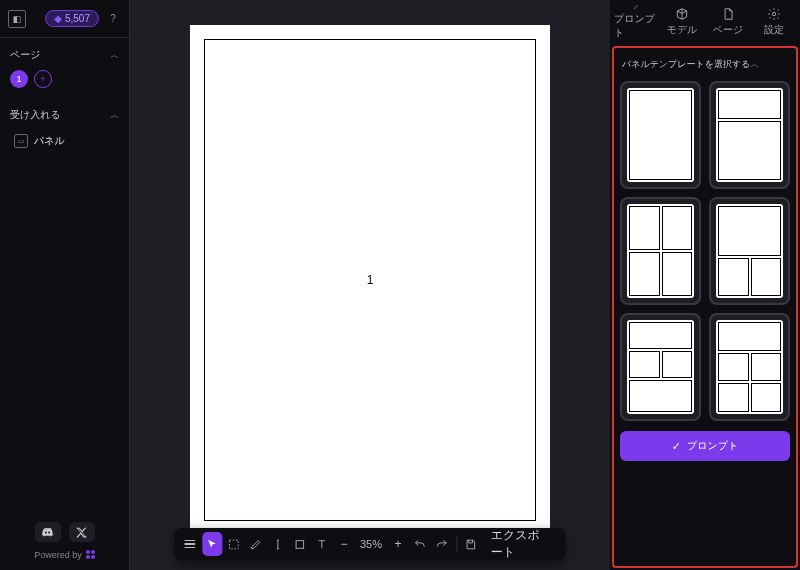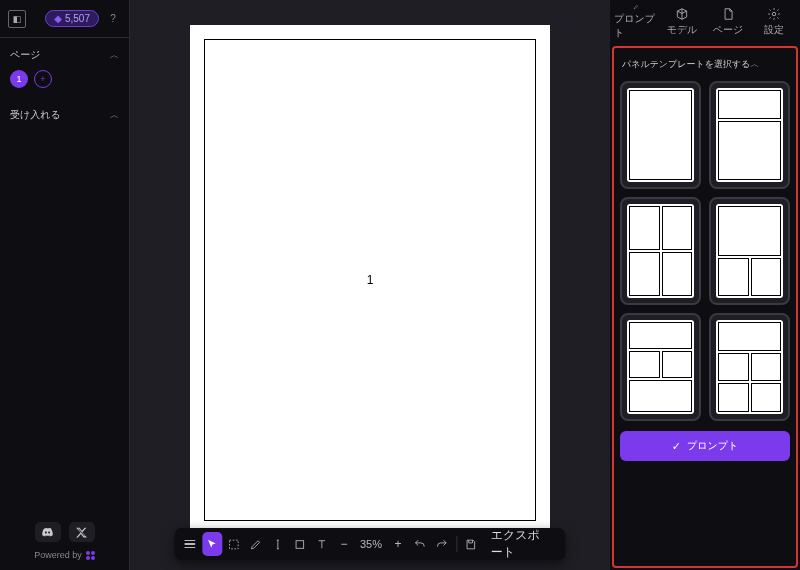--- a/index.html
+++ b/index.html
@@ -17,21 +17,21 @@
 .page-row{display:flex;gap:6px;margin-top:8px}
 .page-chip{width:18px;height:18px;border-radius:50%;display:flex;align-items:center;justify-content:center;font-size:9px;cursor:pointer}
 .page-chip.active{background:#7c3aed;color:#fff}
 .page-chip.add{border:1px solid #7c3aed;color:#7c3aed}
 .layer-item{display:flex;align-items:center;gap:6px;margin-top:8px;padding:4px;border-radius:4px;font-size:10px;cursor:pointer}
 .layer-ic{width:14px;height:14px;border:1px solid #666;border-radius:2px;display:flex;align-items:center;justify-content:center;font-size:7px;color:#888}
 .left-footer{margin-top:auto;padding:10px}
 .social-row{display:flex;gap:8px;justify-content:center;margin-bottom:8px}
 .soc-btn{width:26px;height:20px;border-radius:5px;background:#1e1e24;display:flex;align-items:center;justify-content:center;cursor:pointer;color:#ccc}
 .soc-btn svg{width:13px;height:13px;fill:currentColor}
-.powered{font-size:9px;color:#888;text-align:center;display:flex;align-items:flex-end;justify-content:center;gap:4px}
+.powered{font-size:9px;color:#888;text-align:center;display:flex;align-items:flex-start;justify-content:center;gap:4px}
 .dots{display:grid;grid-template-columns:4px 4px;gap:1px}
 .dots span{width:4px;height:4px;border-radius:50%;background:#7c3aed}
 .center{flex:1;background:#1e1e24;position:relative;display:flex;align-items:center;justify-content:center}
 .canvas-outer{width:360px;height:510px;background:#fff;position:relative;margin-top:-10px}
 .canvas-inner{position:absolute;inset:14px;border:1px solid #000}
 .page-num{position:absolute;top:50%;left:50%;transform:translate(-50%,-50%);color:#000;font-size:12px}
 .toolbar{position:absolute;bottom:10px;left:50%;transform:translateX(-50%);height:32px;background:#0d0d12;border-radius:7px;display:flex;align-items:center;gap:2px;padding:0 6px;box-shadow:0 4px 12px rgba(0,0,0,.5)}
 .tb{width:24px;height:24px;border-radius:5px;display:flex;align-items:center;justify-content:center;color:#bbb;cursor:pointer;font-size:12px}
 .tb.menu3{flex-direction:column;gap:2px}
 .tb.menu3 span{width:11px;height:1.5px;background:#bbb;border-radius:1px}
@@ -83,20 +83,24 @@
       <div class="page-row">
         <div class="page-chip active">1</div>
         <div class="page-chip add">+</div>
       </div>
     </div>
     <div class="section">
       <div class="sec-head">
         <span>受け入れる</span>
         <span class="chev">︿</span>
       </div>
+      <div class="layer-item">
+        <div class="layer-ic">▭</div>
+        <span>パネル</span>
+      </div>
     </div>
     <div class="left-footer">
       <div class="social-row">
         <div class="soc-btn">
             <svg viewBox="0 0 24 24">
               <path d="M20 5c-1.5-.7-3-1.2-4.7-1.5l-.3.6c-1.5-.2-3-.2-4.5 0l-.3-.6C8.5 3.8 7 4.3 5.5 5 2.8 9 2 13 2.4 16.9c1.8 1.3 3.5 2.1 5.2 2.6l.8-1.3c-.7-.3-1.4-.6-2-.9l.5-.4c3.3 1.5 6.9 1.5 10.2 0l.5.4c-.6.4-1.3.7-2 .9l.8 1.3c1.7-.5 3.4-1.3 5.2-2.6.5-4.5-.8-8.5-3.1-11.9zM9 14c-1 0-1.8-.9-1.8-2s.8-2 1.8-2 1.8.9 1.8 2-.8 2-1.8 2zm6 0c-1 0-1.8-.9-1.8-2s.8-2 1.8-2 1.8.9 1.8 2-.8 2-1.8 2z"></path>
             </svg>
           </div>
         <div class="soc-btn">
             <svg viewBox="0 0 24 24">

